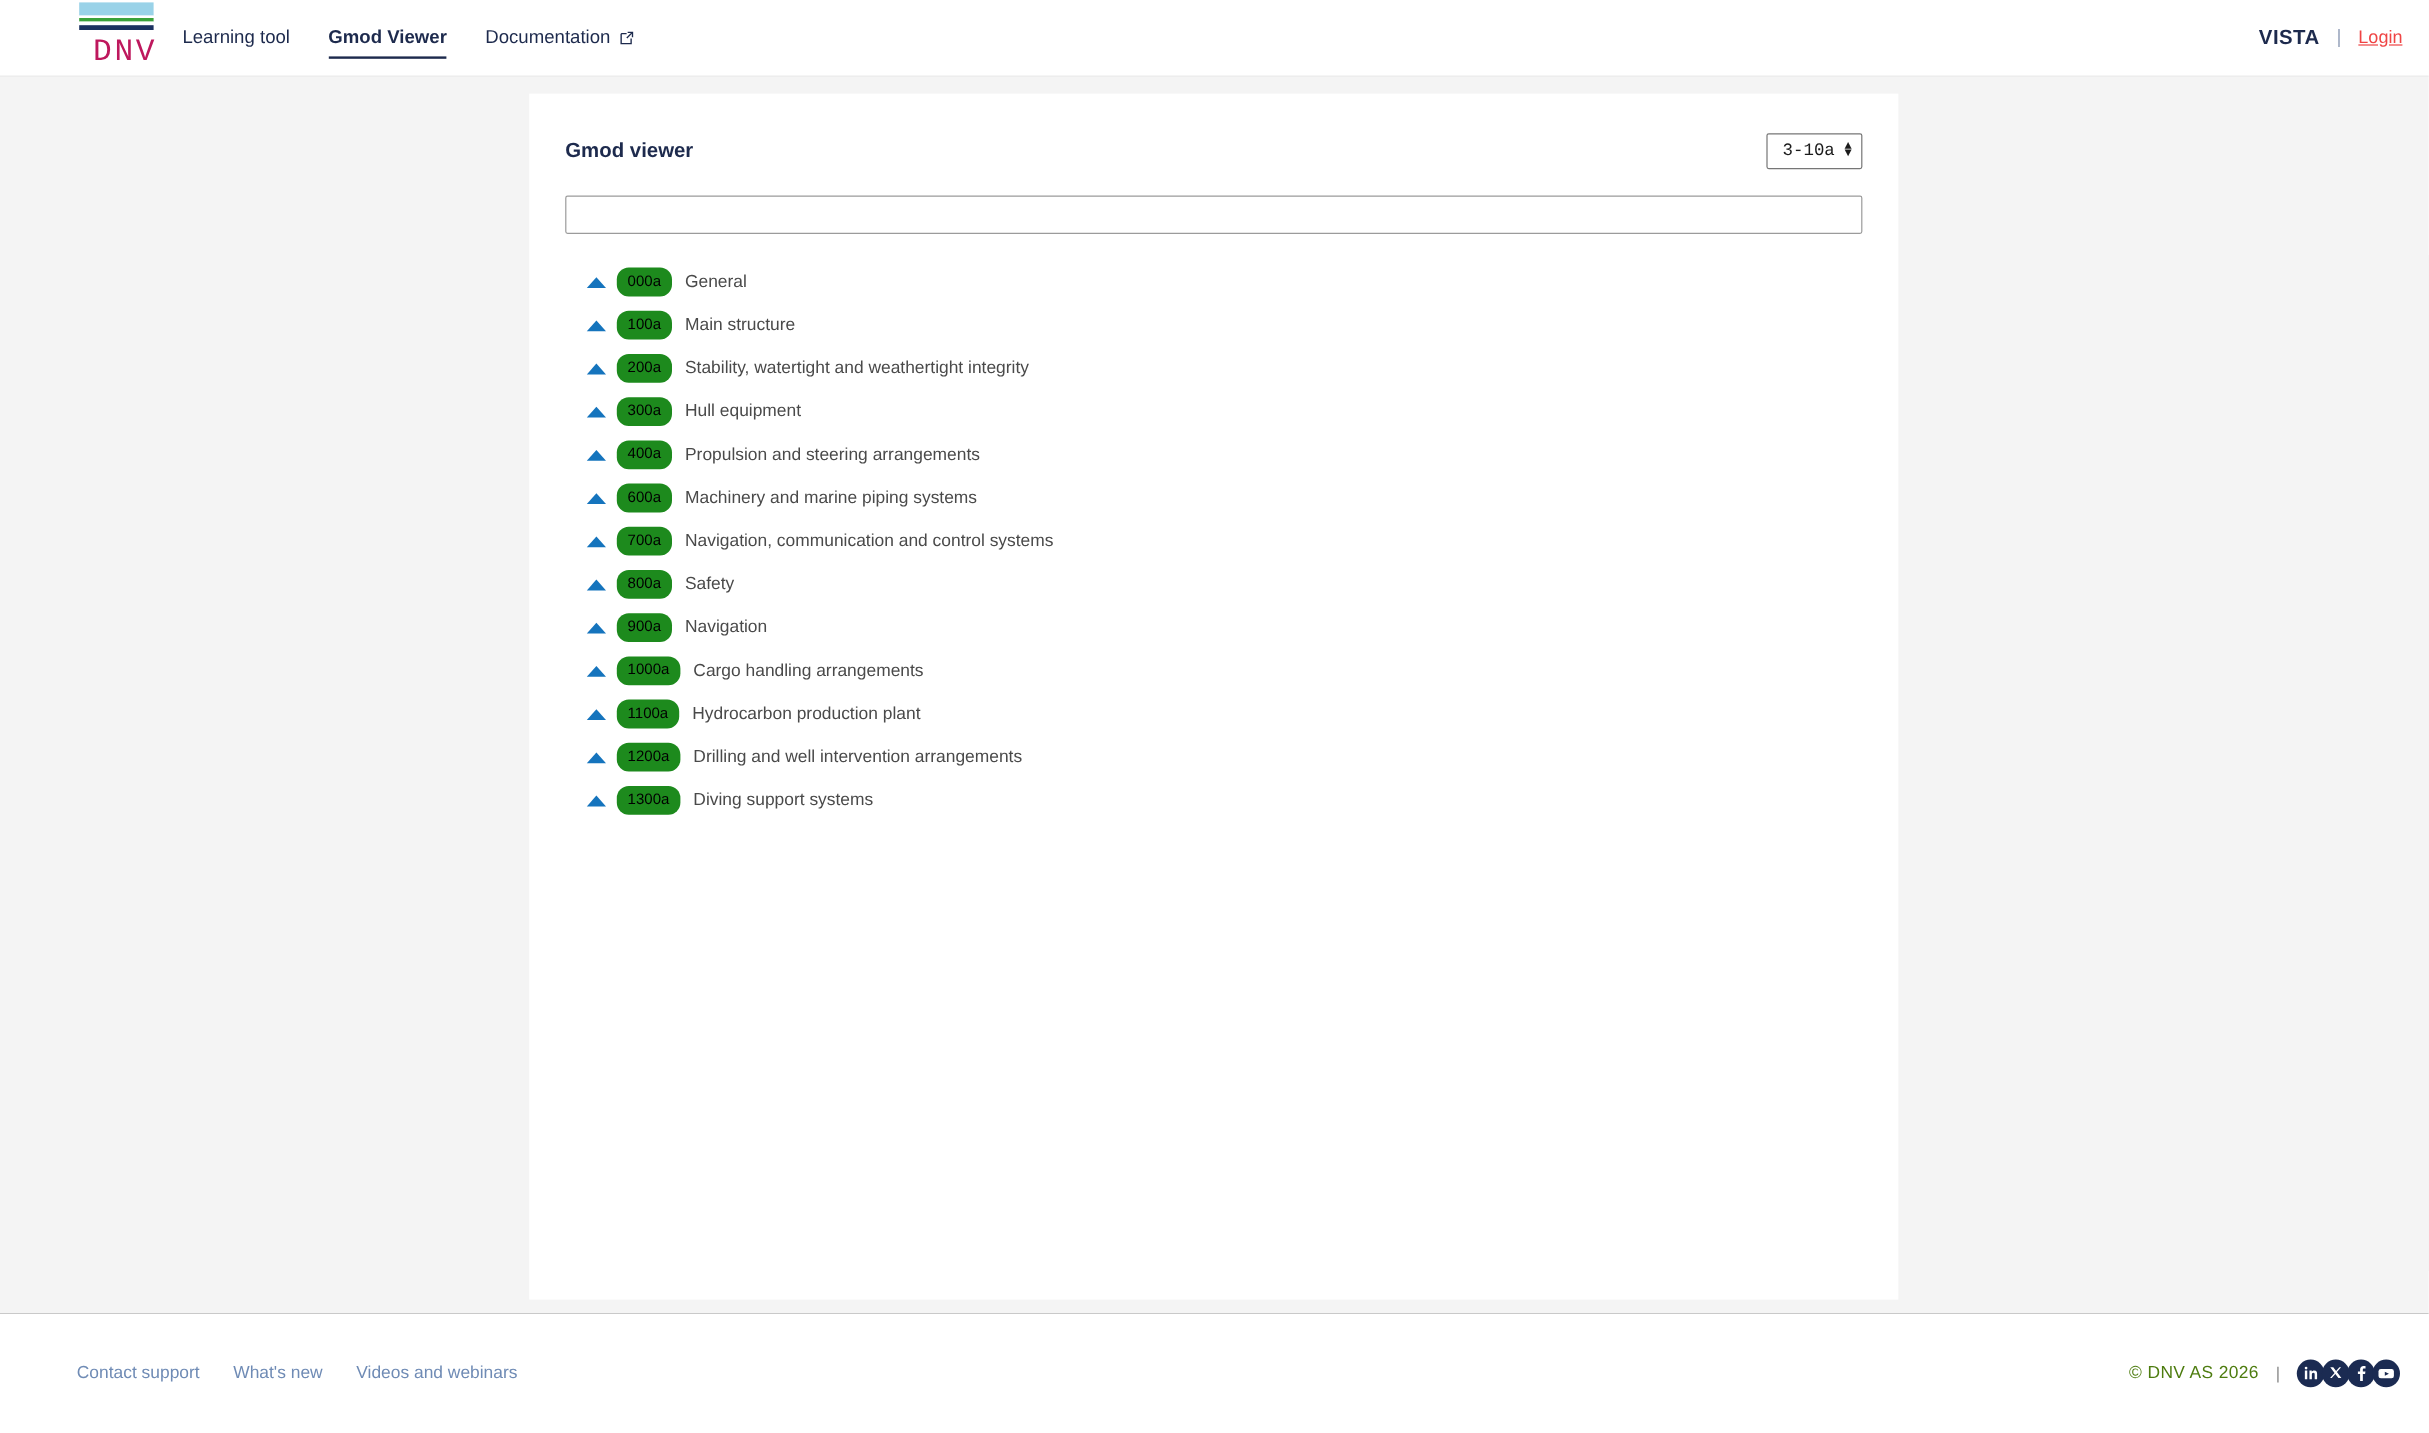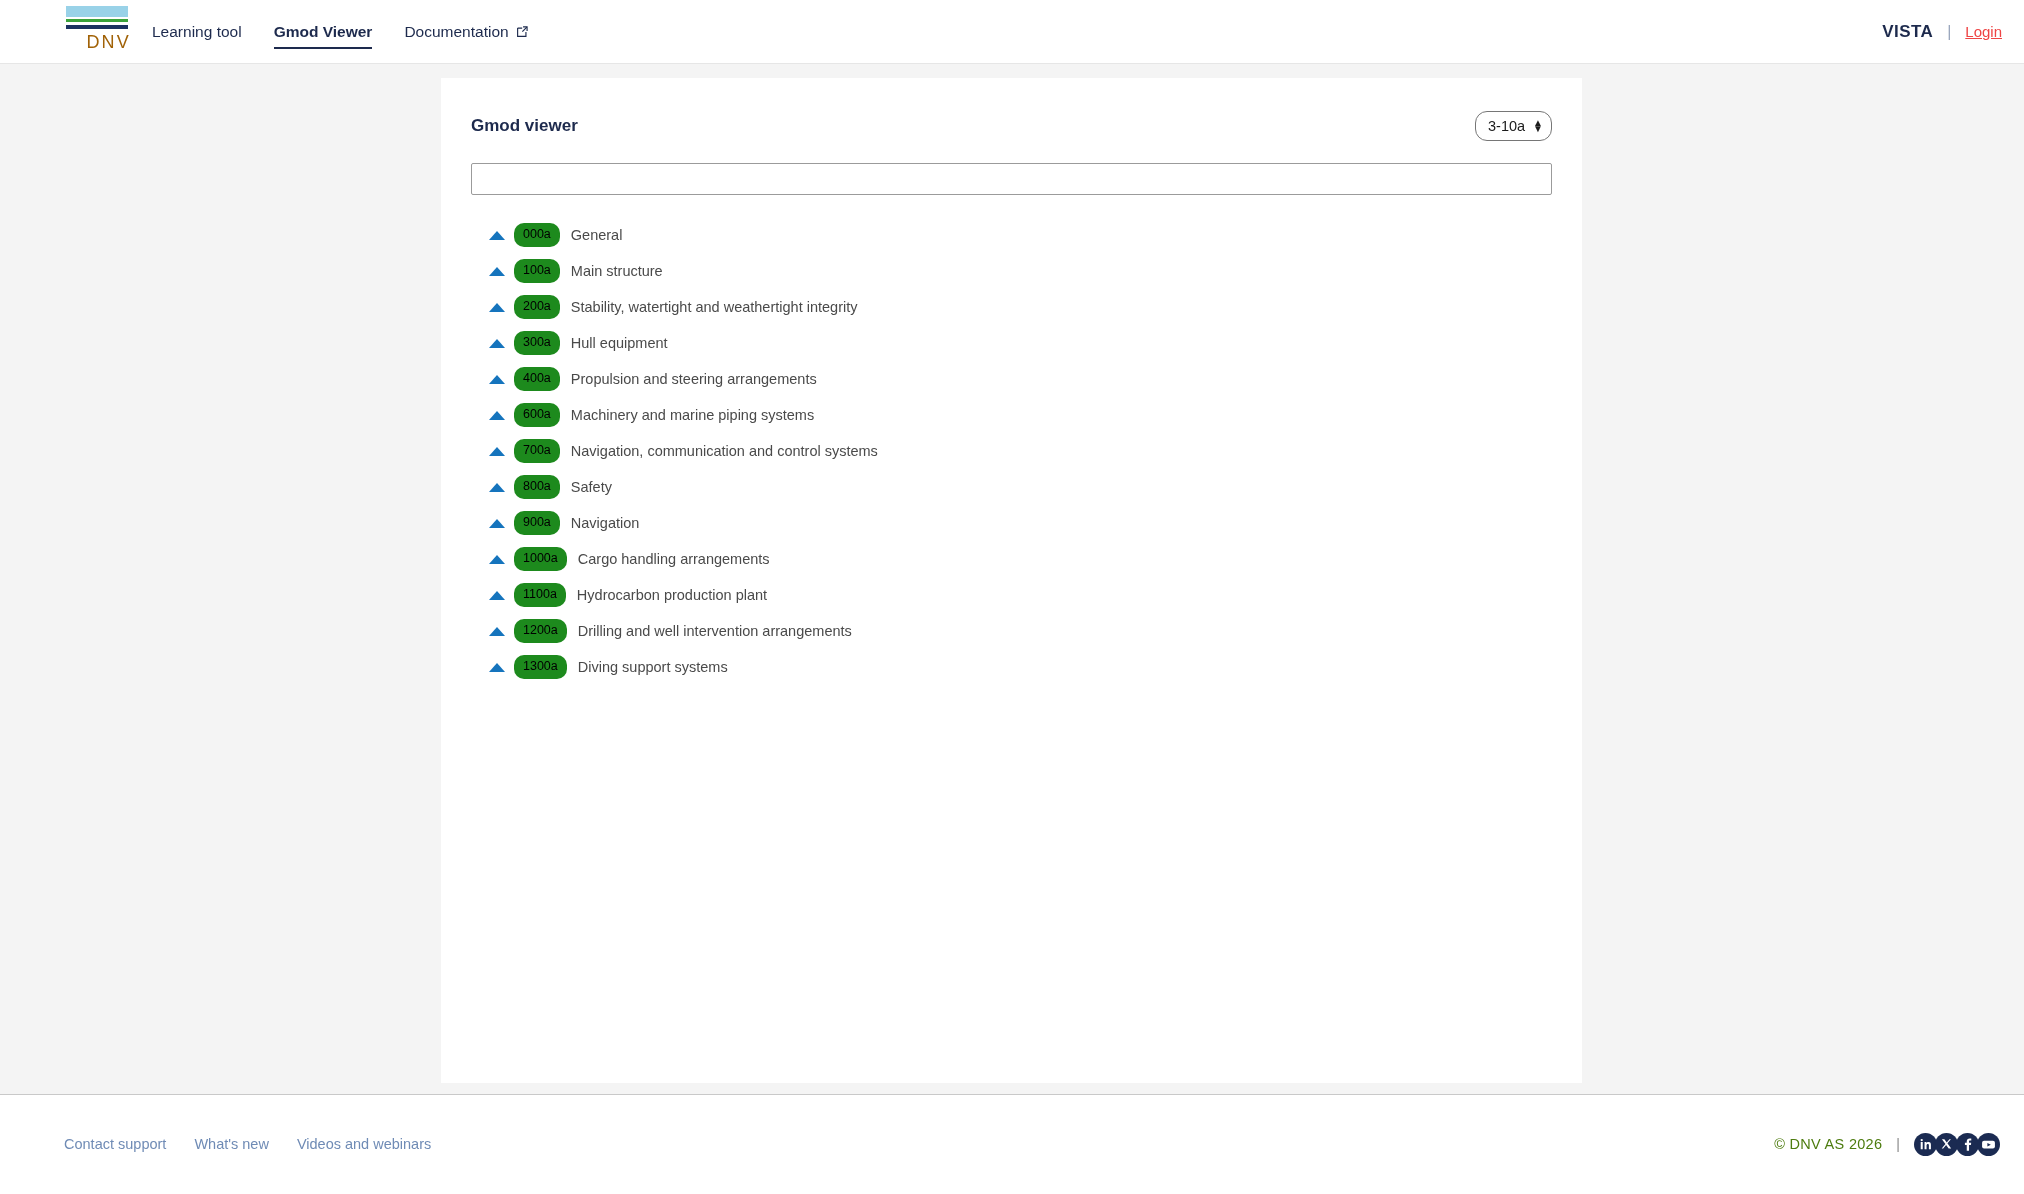--- a/index.html
+++ b/index.html
@@ -29,26 +29,27 @@
     position: relative;
     top: -2px;
   }
   .logo-bars { width: 62px; display: block; }
   .logo-bar-light { height: 11px; background: #99d2e8; }
   .logo-bar-gap1 { height: 2px; background: #ffffff; }
   .logo-bar-green { height: 3px; background: #3aa23a; }
   .logo-bar-gap2 { height: 3px; background: #ffffff; }
   .logo-bar-navy { height: 4px; background: #1b3160; }
   .logo-text {
-    font-size: 18px;
+    font-size: 26px;
     letter-spacing: 2.2px;
-    color: #a16207;
+    color: #be185d;
     font-weight: 400;
     margin-top: 3px;
     margin-right: -3px;
+    font-family: Liberation Mono, monospace;
   }
 
   .nav {
     display: flex;
     align-items: center;
     gap: 32px;
     margin-left: 24px;
     height: 100%;
   }
   .nav-item {
@@ -114,29 +115,29 @@
     height: 40px;
   }
   .card-title {
     font-size: 17px;
     font-weight: 700;
     color: #1d2a4d;
   }
   .version-select {
     border: 1px solid #767676;
     background: #ffffff;
-    border-radius: 12px;
+    border-radius: 2px;
     padding: 6px 8px 6px 12px;
     font-size: 14.5px;
     color: #1b1b1b;
     display: flex;
     align-items: center;
     gap: 8px;
     cursor: pointer;
-    font-family: Liberation Sans, sans-serif;
+    font-family: Liberation Mono, monospace;
   }
   .spin-arrows {
     display: flex;
     flex-direction: column;
     line-height: 0.62;
     font-size: 10px;
     color: #1b1b1b;
   }
 
   .search-input {

